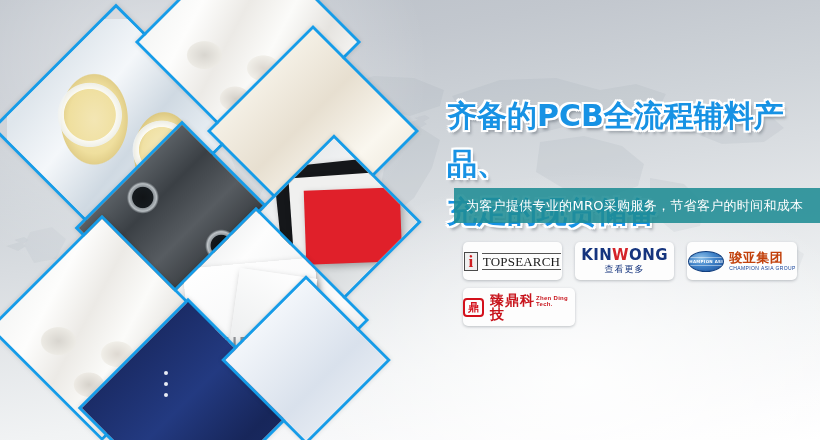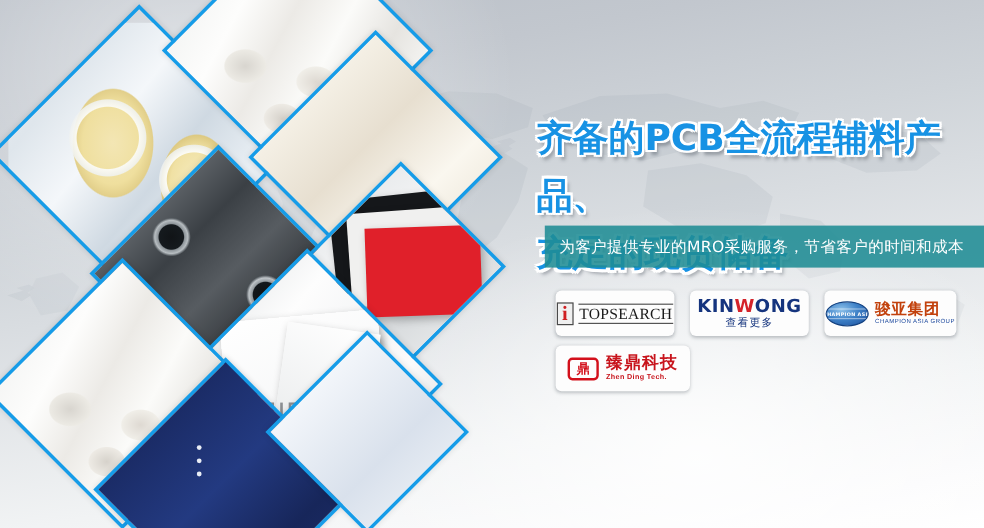--- a/index.html
+++ b/index.html
@@ -174,21 +174,21 @@
   .ca-globe::after{bottom:5px;}
   .ca-txt{display:flex;flex-direction:column;line-height:1;}
   .ca-cn{font-size:13px;font-weight:700;color:#c2410c;letter-spacing:.5px;}
   .ca-en{font-size:5px;color:#14429a;letter-spacing:.4px;margin-top:2px;}
   .zd-mark{
     width:26px;height:19px;border:2px solid #d3101b;border-radius:4px;
     position:relative;box-sizing:border-box;
     display:flex;align-items:center;justify-content:center;
     font-family:"DejaVu Sans",sans-serif;font-weight:700;font-size:11px;color:#d3101b;
   }
-  .zd-txt{display:flex;flex-direction:column;line-height:1;}
+  .zd-txt{display:flex;flex-direction:row;line-height:1;}
   .zd-cn{
     font-size:14px;font-weight:700;color:#c8141c;letter-spacing:1px;
     font-family:"DejaVu Sans","Liberation Sans",sans-serif;
   }
   .zd-en{font-size:6px;font-weight:700;color:#c8141c;letter-spacing:.3px;margin-top:2px;}
 
   .more{
     position:absolute;left:686px;top:316px;
     font-family:"DejaVu Sans","Liberation Sans",sans-serif;
     font-size:15px;color:#9aa0a6;letter-spacing:1px;

